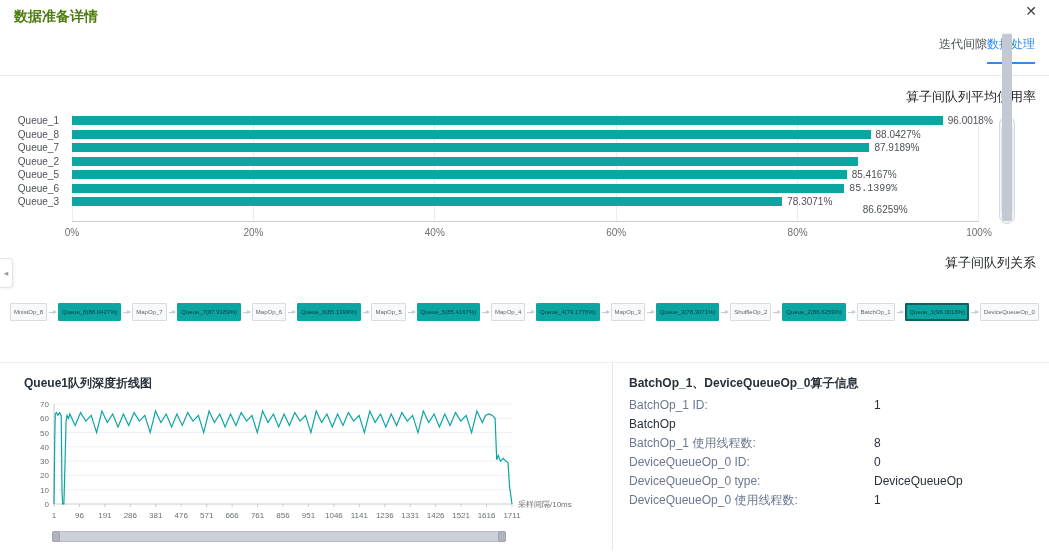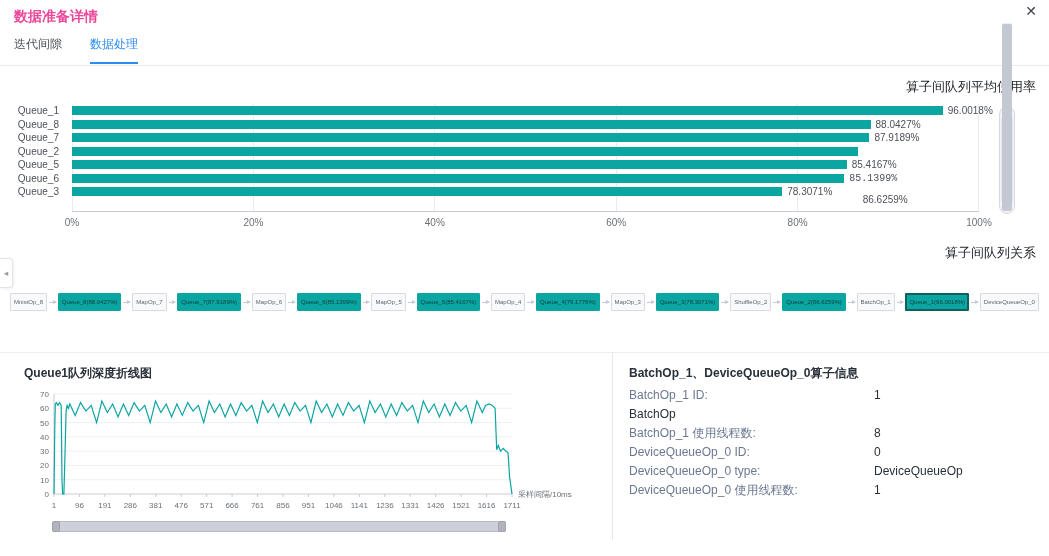--- a/index.html
+++ b/index.html
@@ -1,23 +1,23 @@
 <!DOCTYPE html>
 <html style="--teal: #0ba5a2; --blue: #2d8cf0;"><head>
 <meta charset="utf-8">
 <style>
   * { margin:0; padding:0; box-sizing:border-box; }
   html,body { background:#f3f4f6; }
   .app {
     width:1049px; height:556px; position:relative; background:#fff;
     overflow:hidden; font-family:"Liberation Sans", sans-serif; color:#22262c;
   }
-  .page-title { font-size:14px; font-weight:700; padding:8px 14px 0; color:#ec4899; }
+  .page-title { font-size:14px; font-weight:700; padding:8px 14px 0; color:#4d7c0f; }
   .close { position:absolute; top:4px; right:12px; font-size:14px; color:#3f434a; cursor:pointer; line-height:1; }
-  .tabs { display:flex; gap:28px; padding:10px 14px 2px; border-bottom:1px solid #e8eaee; }
+  .tabs { display:flex; padding:10px 14px 12px; border-bottom:1px solid #e8eaee;justify-content:flex-end; }
   .tab { font-size:12px; color:#4a4f57; padding-bottom:9px; cursor:pointer; }
   .tab.active { color:var(--blue); border-bottom:2px solid var(--blue); margin-bottom:-1px; }
   .section-title { font-size:13px; font-weight:400; margin:12px 13px 8px; color:#22262c;text-align:right; }
 
   
   .barchart { display:flex; margin:0 14px; }
   .bar-main { flex:1; position:relative; height:128px; }
   .bar-grid { position:absolute; left:58px; right:0; top:0; height:108px;
               border-left:1px solid #c8ccd4; border-bottom:1px solid #c8ccd4; }
   .vgrid { position:absolute; top:0; bottom:0; width:1px; background:#e9ebf0; margin-left:-1px; }

